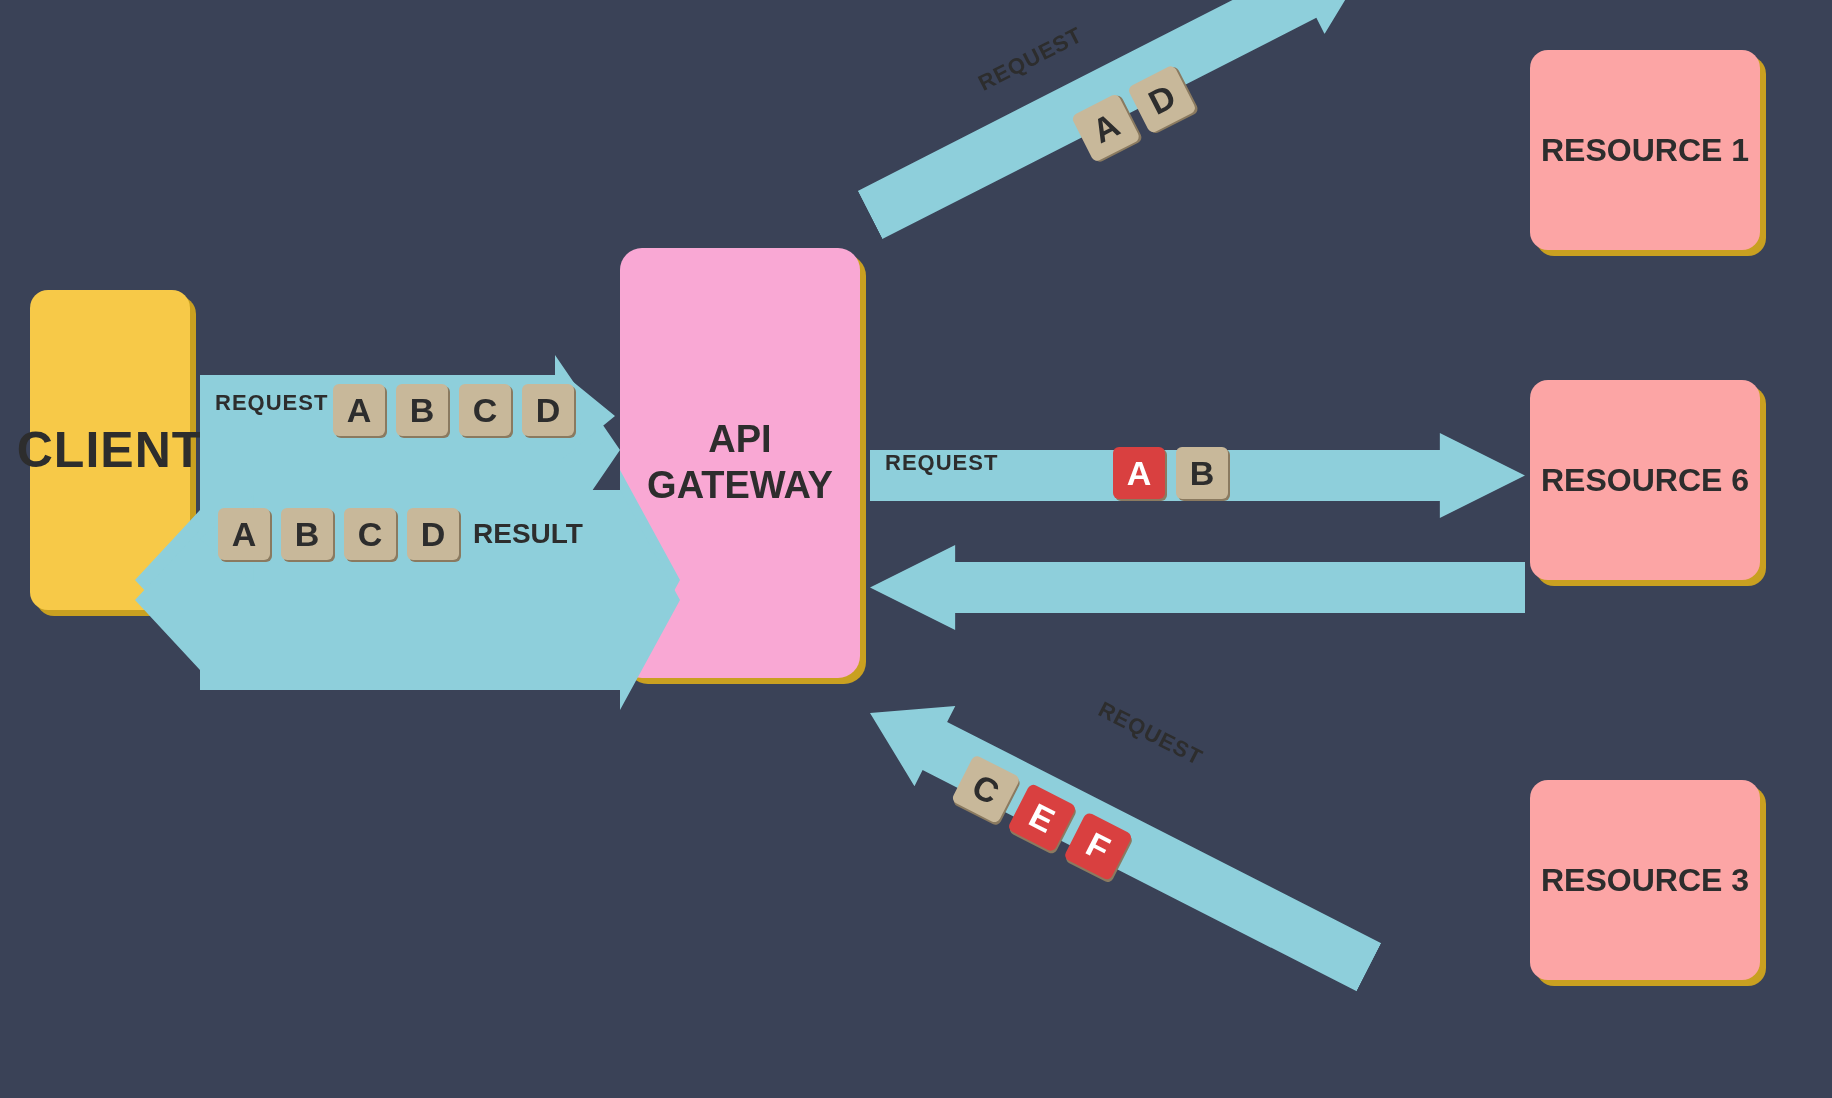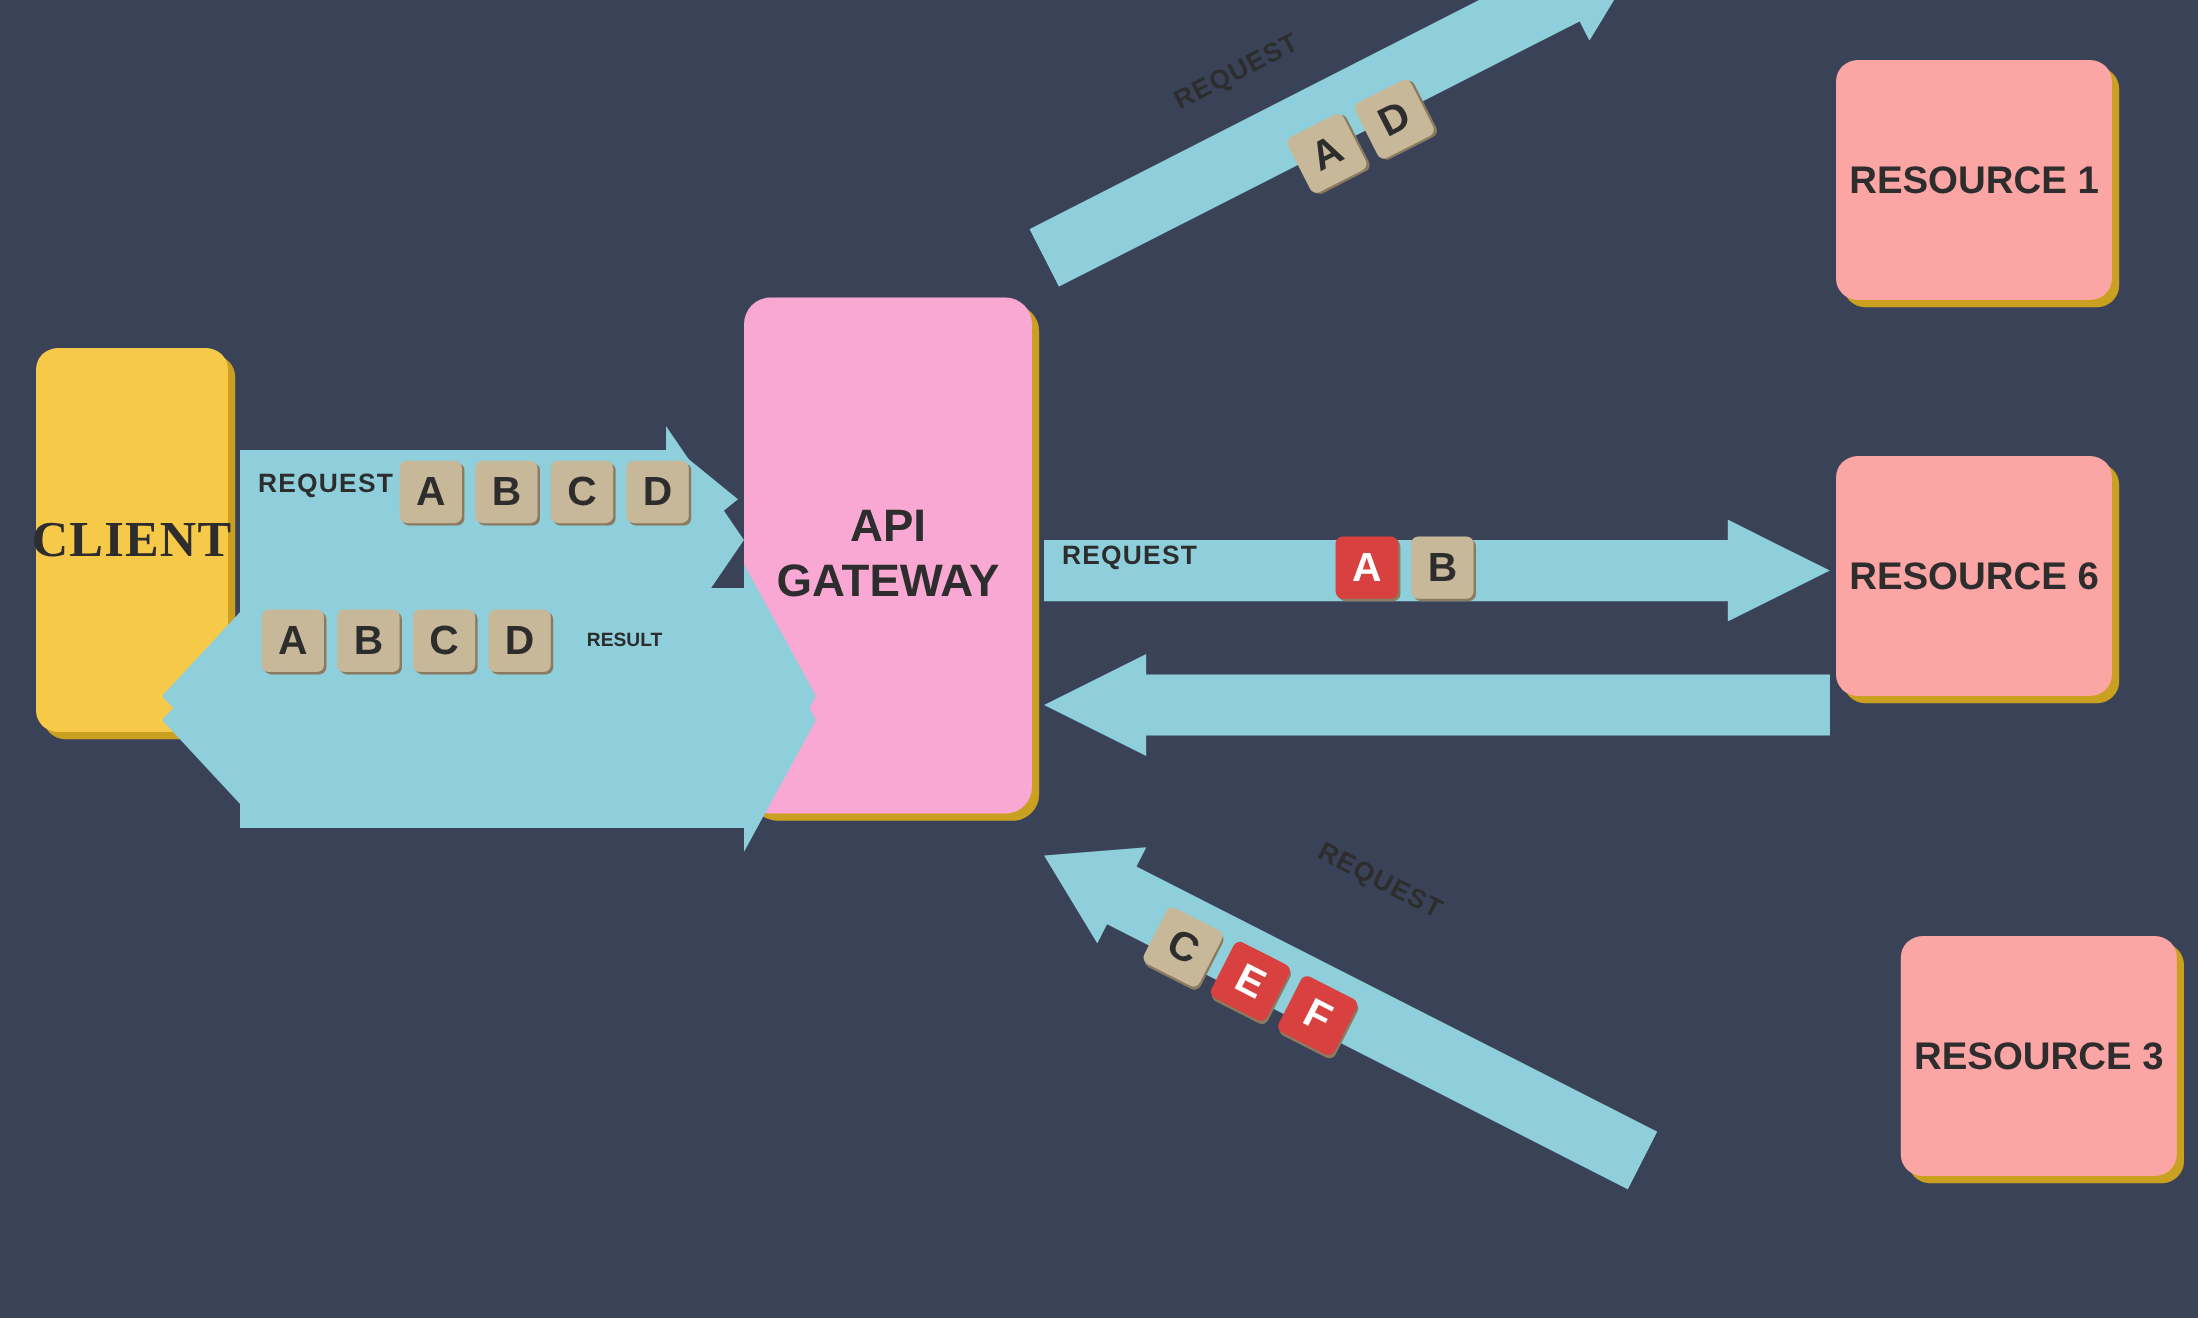--- a/index.html
+++ b/index.html
@@ -26,25 +26,24 @@
       width: 160px;
       height: 320px;
       background: #f7c948;
       border-radius: 18px;
       display: flex;
       align-items: center;
       justify-content: center;
       box-shadow: 6px 6px 0px #c9a020;
     }
     .client-box span {
-      font-size: 42px;
+      font-size: 50px;
       font-weight: 900;
       color: #2d2d2d;
       letter-spacing: 1px;
-      font-family: Liberation Serif, serif;
     }
 
     
     .gateway-box {
       position: absolute;
       left: 620px;
       top: 248px;
       width: 240px;
       height: 430px;
       background: #f9a8d4;
@@ -75,21 +74,21 @@
       box-shadow: 6px 6px 0px #c9a020;
     }
     .resource-box span {
       font-size: 32px;
       font-weight: 900;
       color: #2d2d2d;
       text-align: center;
     }
     .resource1 { left: 1530px; top: 50px; }
     .resource2 { left: 1530px; top: 380px; }
-    .resource3 { left: 1584px; top: 780px; }
+    .resource3 { left: 1530px; top: 780px; }
 
     
     .tile {
       display: inline-flex;
       align-items: center;
       justify-content: center;
       width: 52px;
       height: 52px;
       background: #c8b89a;
       border-radius: 6px;
@@ -184,21 +183,21 @@
 
   <div style="position:absolute; left:200px; top:495px; width:415px; height:88px; background:#8ecfdb;
     clip-path: polygon(100% 20%, 13% 20%, 13% 0%, 0% 50%, 13% 100%, 13% 80%, 100% 80%);">
   </div>
 
   <div style="position:absolute; left:215px; top:508px; display:flex; gap:5px; align-items:center;">
     <div class="tile tan">A</div>
     <div class="tile tan">B</div>
     <div class="tile tan">C</div>
     <div class="tile tan">D</div>
-    <span style="font-size:16px; font-weight:900; color:#2d2d2d; margin-left:22px;">RESULT</span>
+    <span style="font-size:28px; font-weight:900; color:#2d2d2d; margin-left:6px;">RESULT</span>
   </div>
 
   <div style="position:absolute; left:870px; top:170px; width:560px; height:90px; background:#8ecfdb;
     transform: rotate(-27deg); transform-origin: left center;
     clip-path: polygon(0 20%, 87% 20%, 87% 0%, 100% 50%, 87% 100%, 87% 80%, 0 80%);">
   </div>
 
   <div style="position:absolute; left:980px; top:72px; font-size:22px; font-weight:900; color:#2d2d2d;
     transform: rotate(-27deg); transform-origin: left center; letter-spacing:1px;">REQUEST</div>
 

